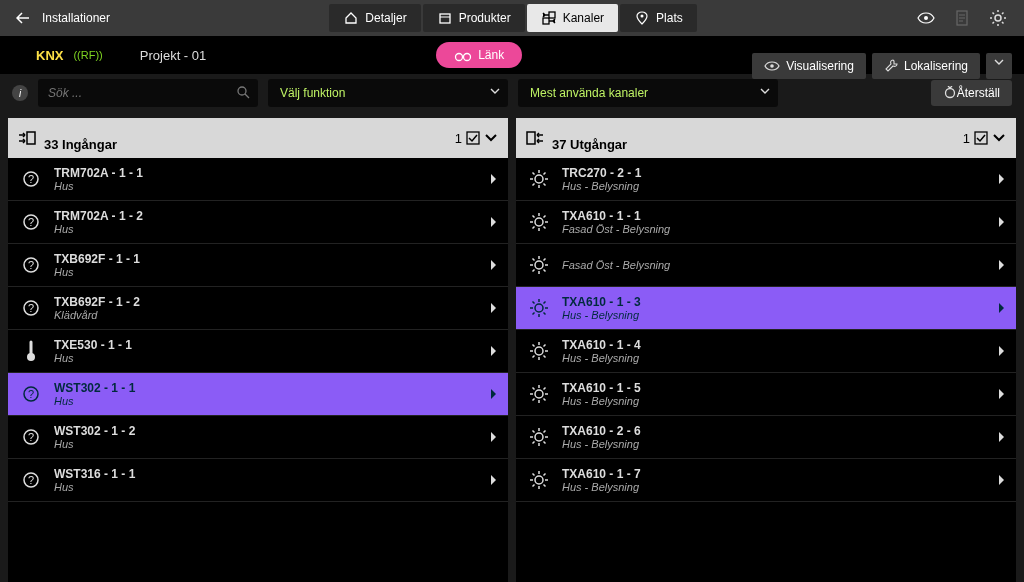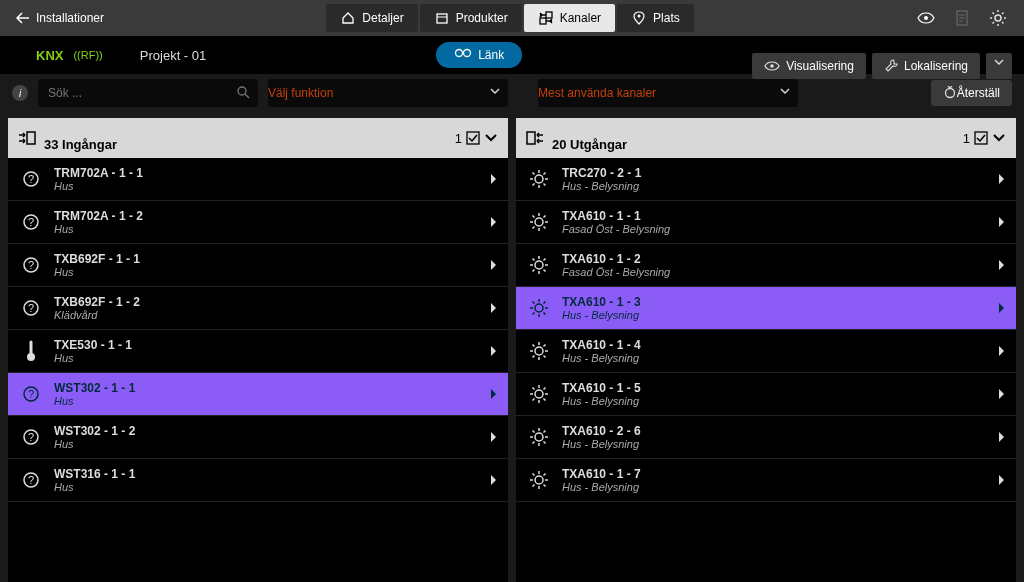--- a/index.html
+++ b/index.html
@@ -1,50 +1,50 @@
 <!DOCTYPE html>
 <html><head>
 <meta charset="utf-8">
 <style>
 * { margin:0; padding:0; box-sizing:border-box; font-family:Arial,sans-serif; }
 body { background:#1a1a1a; color:#fff; width:1024px; height:582px; overflow:hidden; font-size:12px; }
 
 
 .topnav { height:36px; background:#3a3a3a; display:flex; align-items:center; padding:0 8px; gap:4px; }
-.topnav .back { display:flex; align-items:center; gap:6px; color:#fff; cursor:pointer; padding:0 8px; }
+.topnav .back { display:flex; align-items:center; gap:12px; color:#fff; cursor:pointer; padding:0 8px; }
 .topnav .spacer { flex:1; }
 .topnav .main-tabs { display:flex; gap:2px; }
 .topnav .tab { display:flex; align-items:center; gap:6px; padding:6px 14px; background:#2a2a2a; color:#fff; cursor:pointer; border-radius:2px; }
 .topnav .tab.active { background:#e8e8e8; color:#000; }
 .topnav .tab .ico { width:16px; height:16px; display:flex; align-items:center; justify-content:center; }
 .topnav .right-icons { display:flex; gap:8px; align-items:center; padding:0 4px; }
 .topnav .right-icons .rbtn { width:28px; height:24px; display:flex; align-items:center; justify-content:center; cursor:pointer; }
 
 
 .bar2 { height:38px; background:#000; display:flex; align-items:center; padding:0 12px; gap:10px; }
-.bar2 .knx { color:#84cc16; font-weight:bold; font-size:13px;padding-left:24px; }
+.bar2 .knx { color:#fde047; font-weight:bold; font-size:13px;padding-left:24px; }
 .bar2 .rf { color:#7ed321; font-size:11px; }
 .bar2 .proj { color:#ddd; font-size:13px;padding-left:27px; }
 .bar2 .center { flex:1; display:flex; justify-content:center; gap:8px; }
-.bar2 .pill { display:flex; align-items:flex-start; gap:6px; padding:6px 18px; background:#0369a1; border-radius:14px; cursor:pointer; font-size:12px; }
+.bar2 .pill { display:flex; align-items:flex-end; gap:6px; padding:6px 18px; background:#ec4899; border-radius:14px; cursor:pointer; font-size:12px; }
 .bar2 .pill.disabled { opacity:.4; }
 .bar2 .rightbtns { display:flex; gap:6px;margin-top:22px; }
 .bar2 .rbtn2 { display:flex; align-items:center; gap:6px; padding:6px 12px; background:#3a3a3a; border-radius:2px; cursor:pointer; font-size:12px; }
 .bar2 .caret-btn { padding:6px 8px; background:#3a3a3a; border-radius:2px; cursor:pointer; }
 
 
 .bar3 { height:38px; background:#1a1a1a; display:flex; align-items:center; padding:0 12px; gap:10px; }
 .bar3 .info { width:16px; height:16px; background:#444; border-radius:50%; display:flex; align-items:center; justify-content:center; font-size:10px; font-style:italic; }
 .bar3 .search { flex:0 0 220px; position:relative; }
-.bar3 .search input { width:100%; background:#0a0a0a; border:none; color:#888; padding:7px 28px 7px 10px; border-radius:3px; font-size:12px; }
+.bar3 .search input { width:100%; background:#0a0a0a; border:none; color:#888; padding:7px 28px 7px 10px; border-radius:3px; font-style:italic; font-size:12px; }
 .bar3 .search .sicon { position:absolute; right:8px; top:6px; color:#666; }
-.bar3 .dd { position:relative; background:#0a0a0a; border-radius:3px; padding:7px 30px 7px 0; color:#c2410c; cursor:pointer; }
+.bar3 .dd { position:relative; background:#0a0a0a; border-radius:3px; padding:7px 30px 7px 12px; color:#bef264; cursor:pointer; }
 .bar3 .dd .caret { position:absolute; right:8px; top:9px; }
 .bar3 .dd1 { flex:0 0 240px; }
-.bar3 .dd2 { flex:0 0 260px;margin-left:20px; }
+.bar3 .dd2 { flex:0 0 260px; }
 .bar3 .gap { flex:1; }
 .bar3 .reset { display:flex; align-items:center; gap:0; background:#3a3a3a; padding:6px 12px; border-radius:3px; cursor:pointer; }
 
 
 .cols { display:flex; gap:8px; padding:6px 8px 0 8px; height:calc(582px - 36px - 38px - 38px); }
 .col { flex:1; display:flex; flex-direction:column; min-width:0; }
 .colhead { background:#d8d8d8; color:#000; display:flex; align-items:center; padding:6px 10px; font-weight:bold; font-size:13px; }
 .colhead .chicon { margin-right:8px; }
 .colhead .chtitle { flex:1;margin-top:13px; }
 .colhead .chcount { display:flex; align-items:center; gap:4px; font-weight:normal; }
@@ -373,21 +373,21 @@
 
   <div class="col">
     <div class="colhead">
       <span class="chicon">
           <svg width="18" height="14" viewBox="0 0 18 14">
             <rect x="1" y="1" width="8" height="12" stroke="#000" stroke-width="1.5" fill="none"></rect>
             <path d="M11 4 H17 M11 10 H17" stroke="#000" stroke-width="1.5"></path>
             <path d="M11 4 L13 2 M11 4 L13 6 M11 10 L13 8 M11 10 L13 12" stroke="#000" stroke-width="1.5" fill="none"></path>
           </svg>
         </span>
-      <span class="chtitle">20 Utgångar</span>
+      <span class="chtitle">37 Utgångar</span>
       <span class="chcount">
         <span>1</span>
         <svg width="14" height="14" viewBox="0 0 14 14">
             <rect x="1" y="1" width="12" height="12" stroke="#000" stroke-width="1.3" fill="none"></rect>
             <path d="M3 7 L6 10 L11 4" stroke="#000" stroke-width="1.5" fill="none"></path>
           </svg>
         <svg width="14" height="8" viewBox="0 0 14 8">
             <path d="M2 1 L7 6 L12 1" stroke="#000" stroke-width="2" fill="none"></path>
           </svg>
       </span>
@@ -428,21 +428,20 @@
           </span>
         </div>
         <div class="row">
           <span class="ricon">
             <svg width="22" height="22" viewBox="0 0 22 22">
               <circle cx="11" cy="11" r="4" stroke="#ddd" stroke-width="1.5" fill="none"></circle>
               <path d="M11 2 V5 M11 17 V20 M2 11 H5 M17 11 H20 M4.5 4.5 L6.5 6.5 M15.5 15.5 L17.5 17.5 M4.5 17.5 L6.5 15.5 M15.5 6.5 L17.5 4.5" stroke="#ddd" stroke-width="1.5"></path>
             </svg>
           </span>
           <div class="rtxt">
-            <div class="line1">TXA610 - 1 - 2</div>
             <div class="line2">Fasad Öst - Belysning</div>
           </div>
           <span class="rarrow">
             <svg width="8" height="12" viewBox="0 0 8 12">
               <path d="M1 1 L6 6 L1 11" fill="#ddd"></path>
             </svg>
           </span>
         </div>
         <div class="row sel">
           <span class="ricon">

